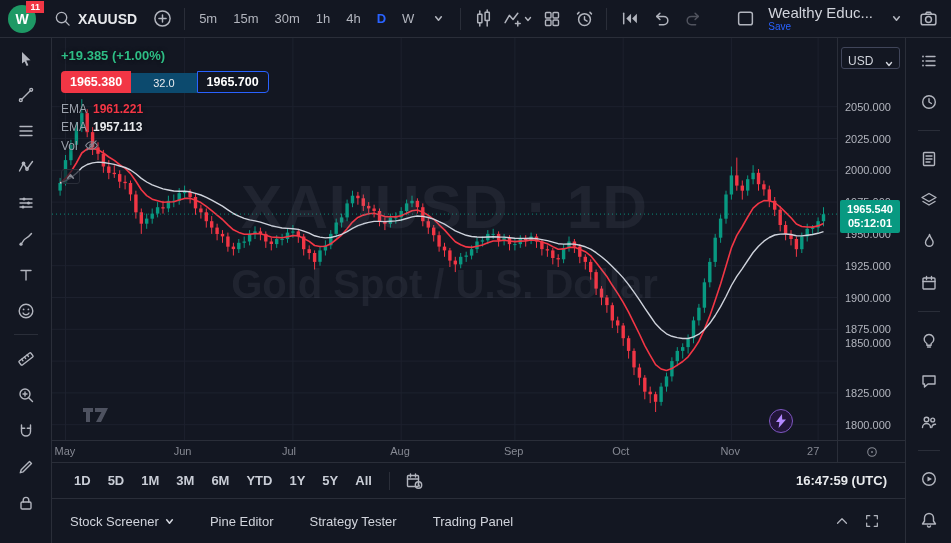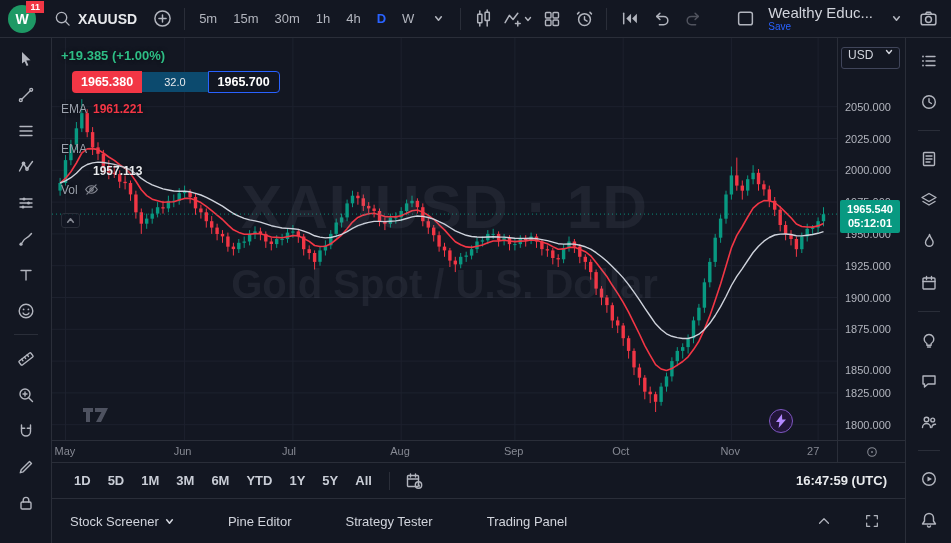--- a/index.html
+++ b/index.html
@@ -45,54 +45,54 @@
   .chart-wrap{display:flex;height:402px;}
   .plot{position:relative;width:785px;height:402px;overflow:hidden;}
   #chart-svg{position:absolute;left:0;top:0;}
 
   .watermark{position:absolute;inset:0;display:flex;flex-direction:column;align-items:center;justify-content:center;pointer-events:none;color:rgba(150,158,175,0.10);z-index:1;}
   .wm1{font-size:62px;font-weight:700;letter-spacing:1px;}
   .wm2{font-size:40px;font-weight:600;margin-top:20px;white-space:nowrap;}
 
   .legend{position:absolute;left:9px;top:10px;z-index:5;}
   .lg-change{color:#2ebd85;font-size:13px;font-weight:600;margin-bottom:8px;text-shadow:0 0 4px rgba(0,0,0,.6);}
-  .lg-quotes{display:flex;align-items:center;margin-bottom:9px;margin-left:11px;}
+  .lg-quotes{display:flex;align-items:flex-end;margin-bottom:9px;}
   .q-sell{background:#f23645;color:#fff;padding:4px 9px;border-radius:4px 0 0 4px;font-size:12.5px;font-weight:600;cursor:pointer;}
   .q-spread{background:#0c4a6e;color:#e8eaed;padding:4px 22px;font-size:11px;display:flex;align-items:center;}
   .q-buy{border:1px solid #2962ff;background:rgba(19,23,34,.75);color:#fff;padding:3px 9px;border-radius:0 4px 4px 0;font-size:12.5px;font-weight:600;cursor:pointer;}
   .lg-row{display:flex;align-items:center;gap:6px;margin-top:4px;font-size:12px;color:#9aa0ab;text-shadow:0 0 4px rgba(0,0,0,.6);}
   .lg-val{font-weight:600;}
   .lg-val.red{color:#f23645;}
-  .lg-val.white{color:#e8eaed;margin-top:44px;}
+  .lg-val.white{color:#e8eaed;}
   .eye{color:#868993;cursor:pointer;display:inline-flex;}
   .lg-collapse{margin-top:16px;width:19px;height:15px;border:1px solid #2a2e39;border-radius:3px;background:rgba(19,23,34,.7);color:#868993;display:flex;align-items:center;justify-content:center;cursor:pointer;}
 
   .tvlogo{position:absolute;left:30px;bottom:16px;color:#4e5260;z-index:2;}
   .bolt-btn{position:absolute;right:44px;bottom:7px;width:24px;height:24px;border-radius:50%;background:#221539;border:1.5px solid #7e57c2;color:#b388ff;display:flex;align-items:center;justify-content:center;cursor:pointer;z-index:4;}
 
   
   .scale{width:68px;position:relative;border-left:1px solid #2a2e39;font-size:11px;color:#b2b5be;}
-  .usd-box{position:absolute;top:9px;left:3px;right:5px;height:22px;border:1px solid #40455a;border-radius:3px;background:#131722;display:flex;align-items:flex-start;justify-content:space-between;padding:0 6px;font-size:12px;color:#d1d4dc;cursor:pointer;z-index:3;}
+  .usd-box{position:absolute;top:9px;left:3px;right:5px;height:22px;border:1px solid #40455a;border-radius:3px;background:#131722;display:flex;align-items:flex-end;justify-content:space-between;padding:0 6px;font-size:12px;color:#d1d4dc;cursor:pointer;z-index:3;}
   .tick{position:absolute;left:7px;line-height:12px;}
   .price-badge{position:absolute;left:2px;right:5px;background:#089981;color:#fff;border-radius:2px;text-align:center;font-size:11px;font-weight:600;line-height:1.3;padding:2px 0;z-index:2;}
 
   
   .time-axis{display:flex;height:22px;border-top:1px solid #2a2e39;}
   .tlabels{position:relative;width:785px;font-size:11px;color:#868993;}
   .tl{position:absolute;top:4px;}
   .tcorner{width:68px;border-left:1px solid #2a2e39;display:flex;align-items:center;justify-content:center;color:#868993;}
 
   
   .rangebar{height:36px;border-top:1px solid #2a2e39;display:flex;align-items:center;padding:0 14px;gap:1px;}
   .range-btn{padding:4px 8px;border-radius:4px;font-size:13px;font-weight:600;color:#c9cdd6;cursor:pointer;}
   .vsep{width:1px;height:18px;background:#2a2e39;margin:0 8px;}
   .clock{margin-left:auto;font-size:13px;font-weight:600;color:#e8eaed;padding-right:4px;cursor:pointer;}
 
   
-  .tabsbar{height:45px;border-top:1px solid #2a2e39;display:flex;align-items:center;padding:0 18px;gap:18px;}
+  .tabsbar{height:45px;border-top:1px solid #2a2e39;display:flex;align-items:center;padding:0 18px;}
   .tab{font-size:13px;color:#d1d4dc;margin-right:36px;cursor:pointer;display:flex;align-items:center;gap:6px;white-space:nowrap;}
 </style>
 </head>
 <body>
 
 <div class="app">
 
   <div class="topbar">
     <div class="logo-wrap">
       <div class="logo">W</div>
@@ -717,21 +717,21 @@
         </div>
         <div id="scale-labels" style="position:absolute;inset:0;">
             <div class="tick" style="top: 62.6962px;">2050.000</div>
             <div class="tick" style="top: 94.5px;">2025.000</div>
             <div class="tick" style="top: 126.304px;">2000.000</div>
             <div class="tick" style="top: 158.108px;">1975.000</div>
             <div class="tick" style="top: 189.911px;">1950.000</div>
             <div class="tick" style="top: 221.715px;">1925.000</div>
             <div class="tick" style="top: 253.519px;">1900.000</div>
             <div class="tick" style="top: 285.323px;">1875.000</div>
-            <div class="tick" style="top: 326px;">1850.000</div>
+            <div class="tick" style="top: 299px;">1850.000</div>
             <div class="tick" style="top: 348.93px;">1825.000</div>
             <div class="tick" style="top: 380.734px;">1800.000</div>
           </div>
         <div class="price-badge" id="price-badge" style="top: 162.142px;">
           <div>1965.540</div>
           <div>05:12:01</div>
         </div>
       </div>
     </div>
 

